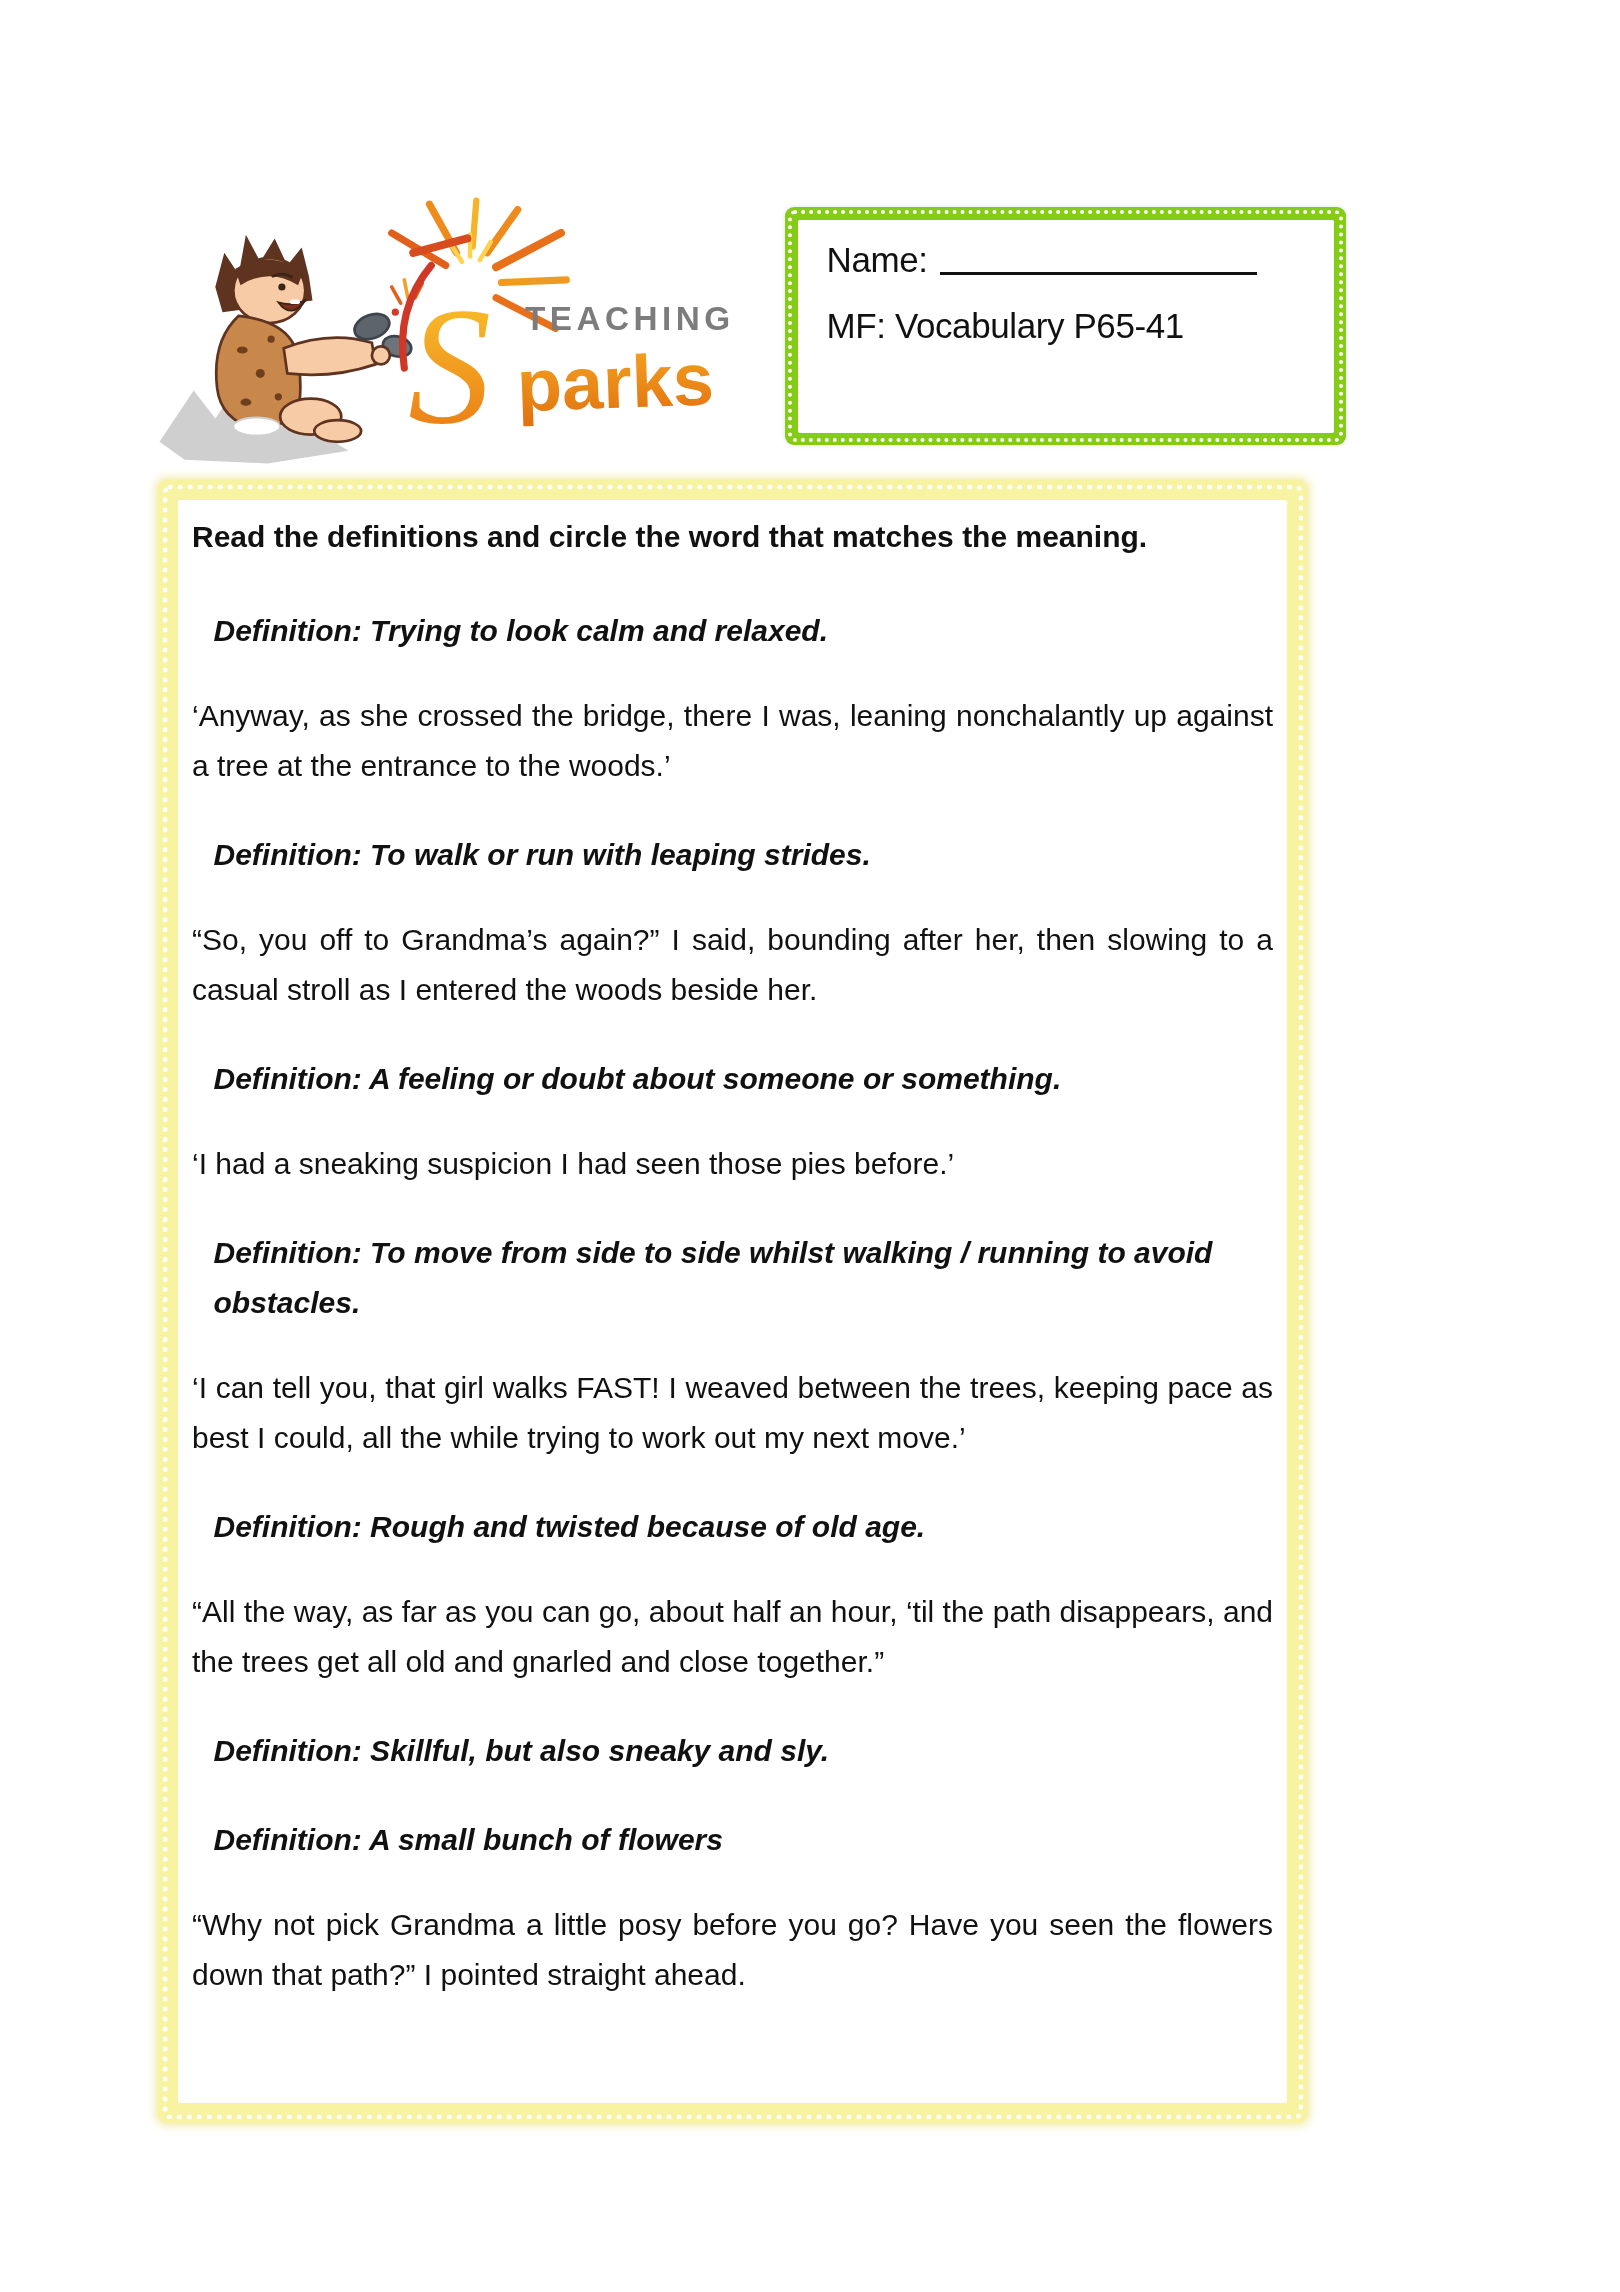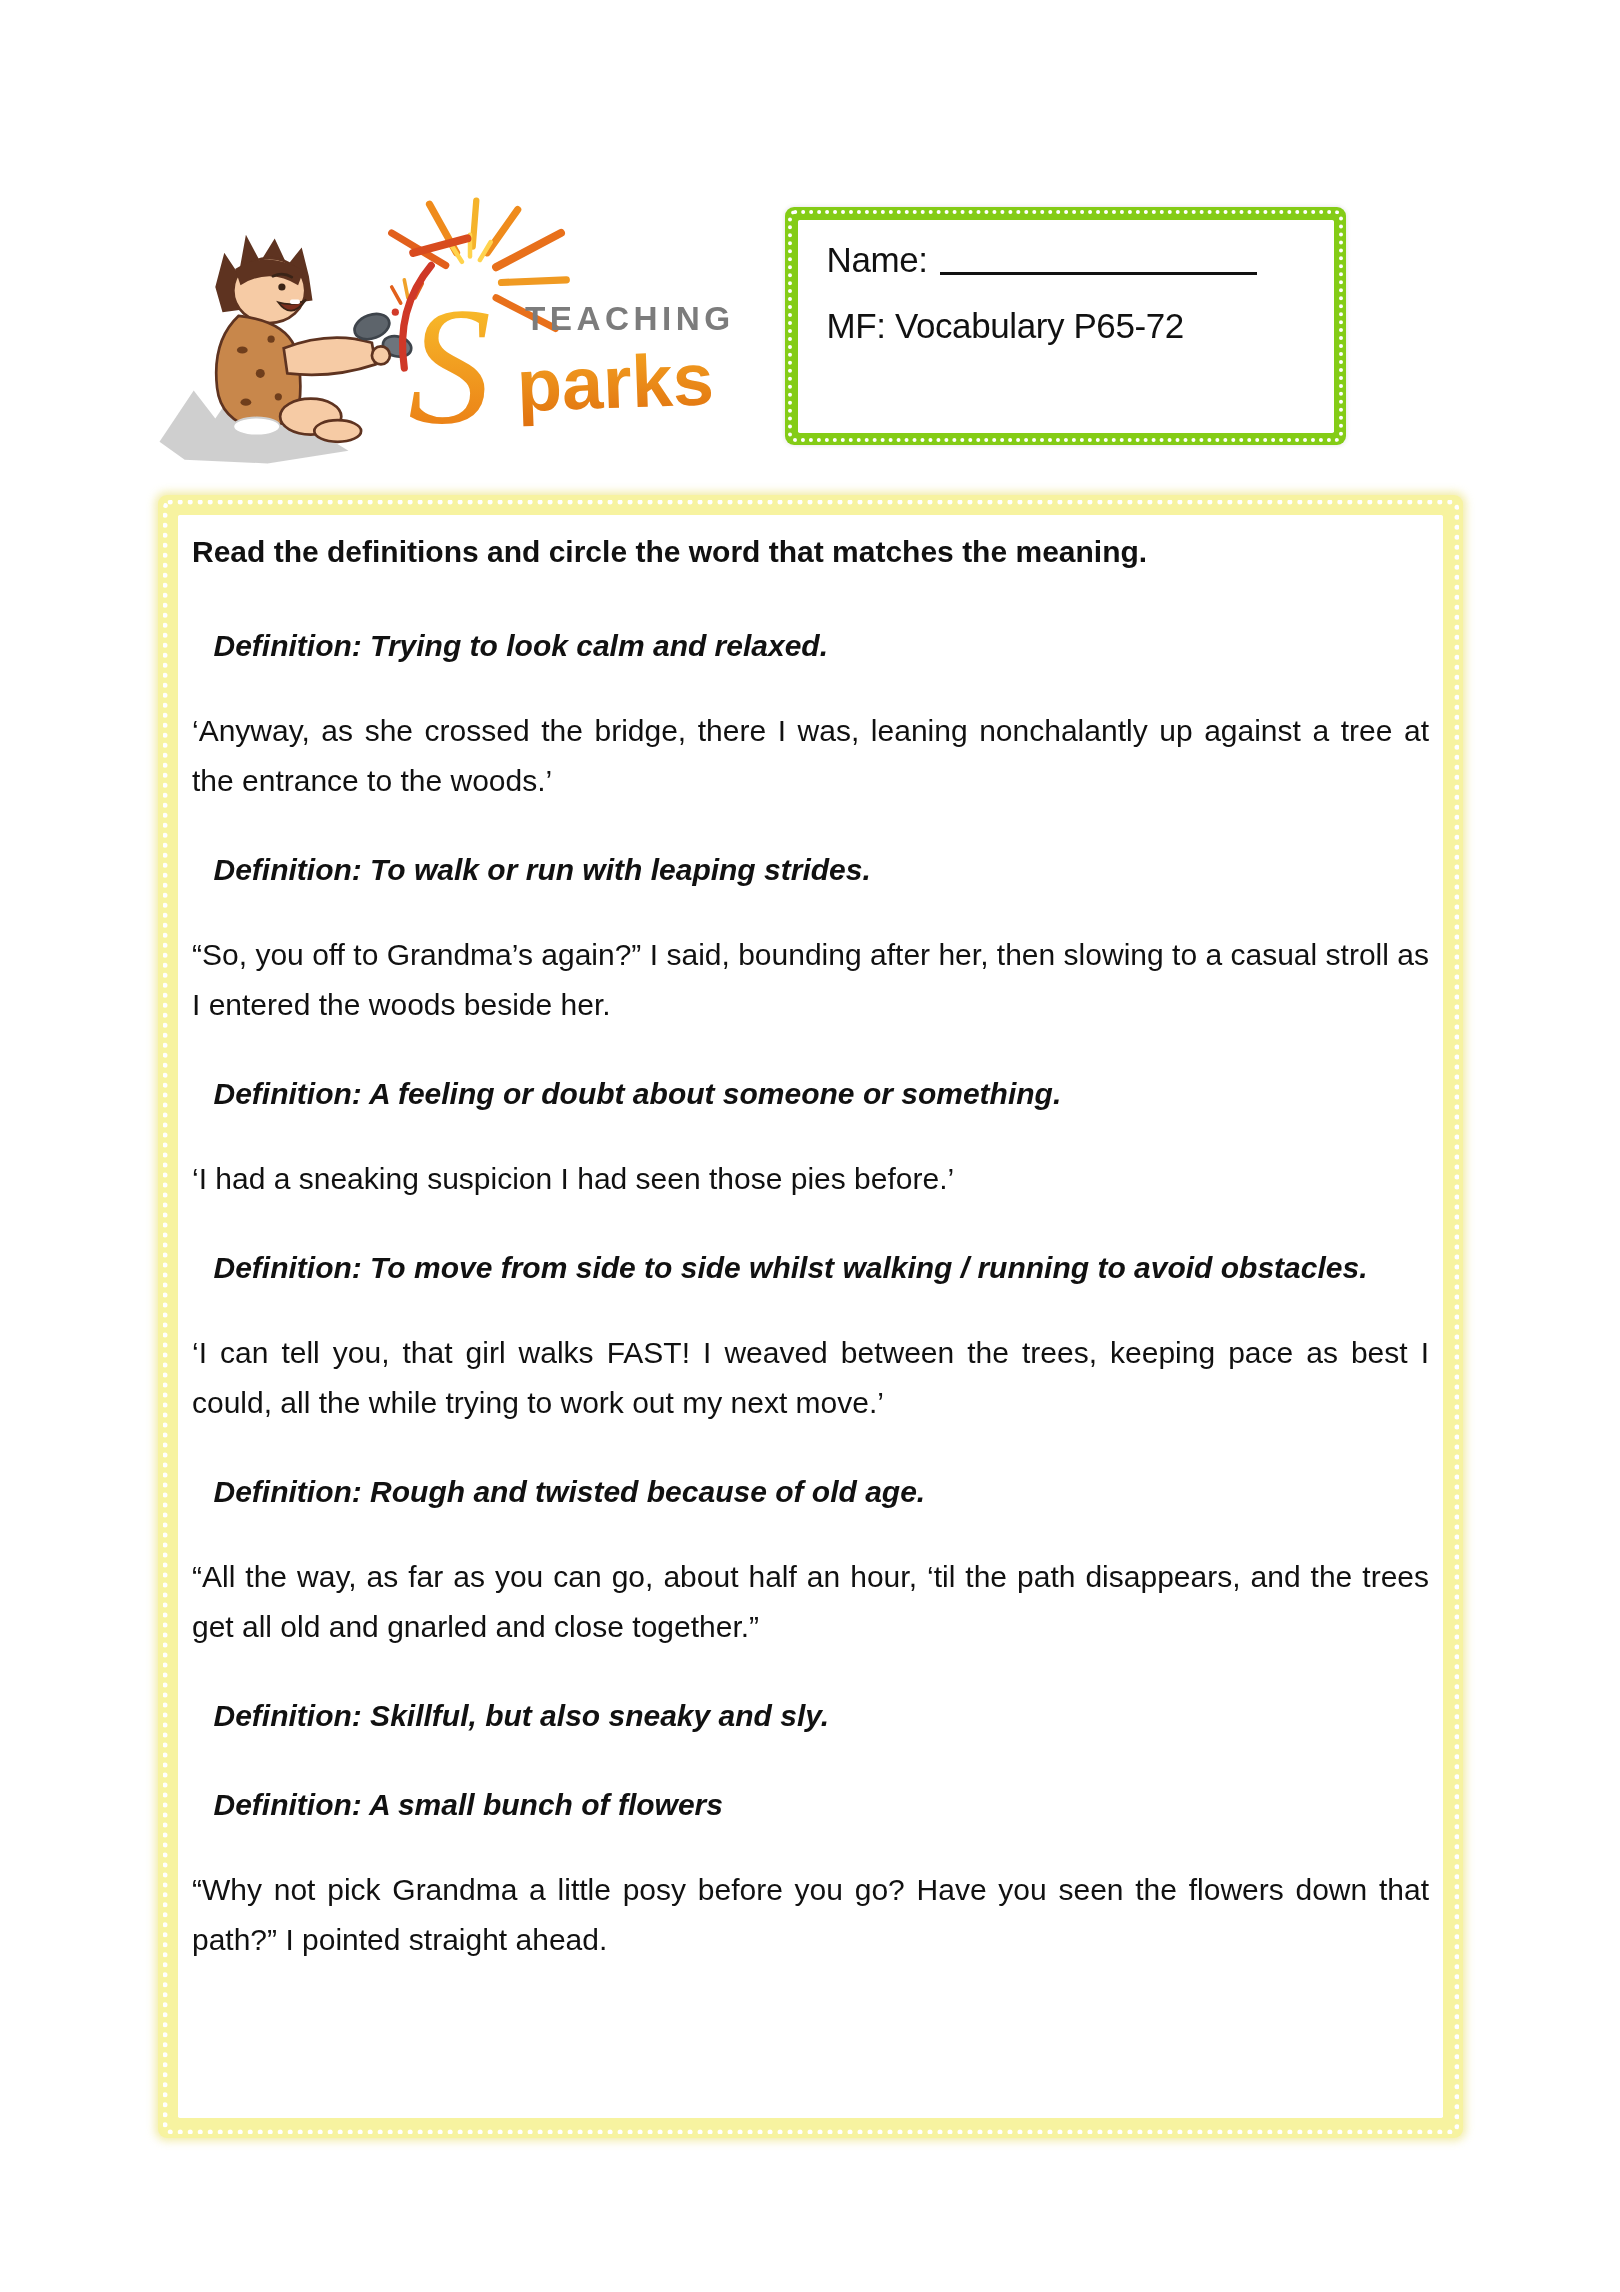--- a/index.html
+++ b/index.html
@@ -13,21 +13,21 @@
 
   
   .stitch { position:absolute; border-radius:9px; }
   .stitch::before { content:""; position:absolute; z-index:3; pointer-events:none; }
   .namebox { left:785px; top:207px; width:561px; height:238px; background:#84cc16; box-shadow:0 0 5.4px rgba(0,0,0,.12); }
   .namebox::before { inset:2.7px; border:4.5px dotted #fff; border-radius:7.2px; }
   .namebox .inner { position:absolute; inset:12.5px; background:#fff; border-radius:1.8px; z-index:2; padding:19.7px 0 0 29px; }
   .nb-row { display:flex; align-items:flex-end; font-size:35px; line-height:41px; margin-bottom:25px; letter-spacing:-0.4px; }
   .nb-underline { flex:1; border-bottom:3.6px solid #111; margin:0 77px 5.4px 12.5px; height:30px; }
 
-  .wsbox { left:158px; top:495px; width:1305px; height:1643px; background:#f7f3a0;
+  .wsbox { left:158px; top:480px; width:1149px; height:1643px; background:#f7f3a0;
            box-shadow:0 0 8px 2.7px rgba(235,226,125,.65);padding-left:24px; }
   .wsbox::before { inset:4.5px; border:5.4px dotted #fff; border-radius:7.2px; }
   .wsbox .inner { position:absolute; inset:19.7px; background:#fff; border-radius:1.8px; z-index:2;
                   padding:10.7px 14.3px 27px 14.3px; }
 
   
   .instruction { font-size:30px; font-weight:bold; line-height:50px; margin:1.8px 0 44px 0; }
   .definition  { font-size:30px; font-weight:bold; line-height:50px; text-align:left; margin:39px 21.5px 23px 21.5px;font-style:italic; }
   .quote       { font-size:30px; line-height:50px; text-align:justify; margin:35px 0 39px 0; }
 </style>
@@ -102,21 +102,21 @@
     </svg>
   </div>
 
   <div class="stitch namebox">
     <div class="inner">
       <div class="nb-row">
         <span>Name:</span>
         <span class="nb-underline"></span>
       </div>
       <div class="nb-row">
-        <span>MF: Vocabulary P65-72</span>
+        <span>MF: Vocabulary P65-41</span>
       </div>
     </div>
   </div>
 
   <div class="stitch wsbox">
     <div class="inner">
 
       <p class="instruction">Read the definitions and circle the word that matches the meaning.</p>
 
       <p class="definition">Definition: Trying to look calm and relaxed.</p>

